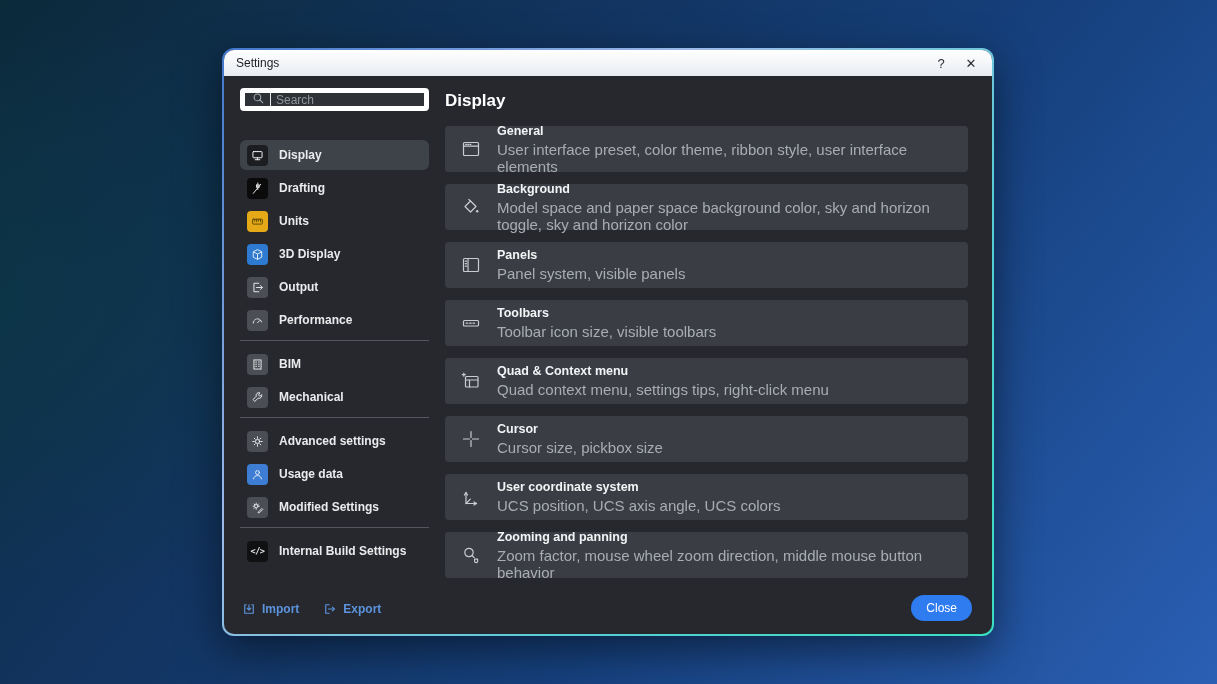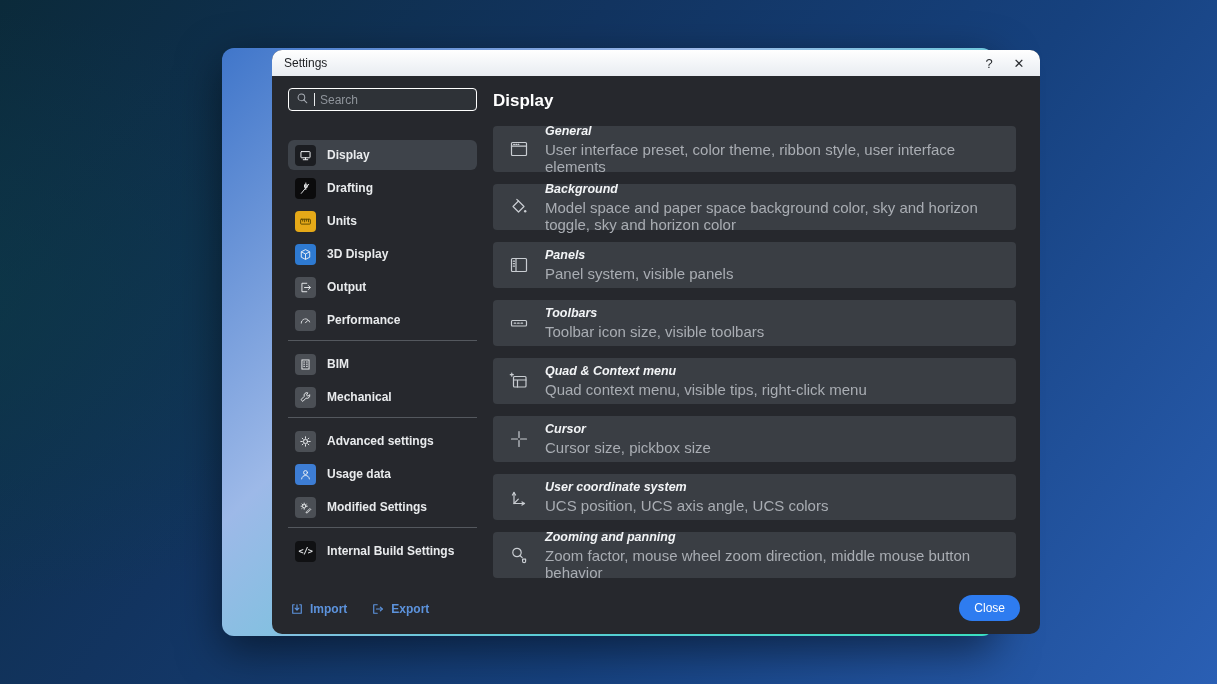--- a/index.html
+++ b/index.html
@@ -13,38 +13,38 @@
   }
 
   .dialog-frame {
     position:absolute; left:222px; top:48px; width:772px; height:588px;
     border-radius:12px; padding:2px;
     background:linear-gradient(135deg,#4076ca 0%,#9db9e8 35%,#58cdd4 68%,#3adfc0 100%);
     box-shadow:0 14px 44px rgba(0,0,0,.5);
   }
   .dialog {
     position:relative; width:100%; height:100%; border-radius:10px; overflow:hidden;
-    background:#26282d; display:flex; flex-direction:column;margin-left:48px;
+    background:#26282d; display:flex; flex-direction:column;
   }
 
   .titlebar {
     flex:0 0 26px; background:linear-gradient(#ffffff,#e8ecf1);
     display:flex; align-items:center; padding:0 6px 0 12px;
   }
   .title { font-size:12px; color:#1c1e21; }
   .tb-btns { margin-left:auto; display:flex; }
   .tb-btn { width:30px; height:22px; display:flex; align-items:center; justify-content:center;
     color:#2a2d31; font-size:13px; cursor:default; border:none; background:transparent; font-family:inherit; }
 
   .dlg-body { flex:1; display:flex; min-height:0; }
 
   
   .sidebar { width:221px; flex:0 0 221px; padding:12px 16px 15px; display:flex; flex-direction:column; }
   .search {
-    height:23px; border:1px solid #ffffff; border-radius:4px; background:#2e3237;
+    height:23px; border:5px solid #ffffff; border-radius:4px; background:#2e3237;
     display:flex; align-items:center; padding:0 7px; gap:5px; flex:0 0 23px;
   }
   .search svg { flex:0 0 auto; }
   .caret { width:1px; height:13px; background:#e8eaec; flex:0 0 1px; }
   .search input { background:transparent; border:none; outline:none; color:#d7dade; font-size:12px; width:100%; padding:0; font-family:inherit; }
   .search input::placeholder { color:#8f949b; }
 
   .nav { margin-top:29px; }
   .nav-item { display:flex; align-items:center; gap:11px; height:30px; padding:0 7px; border-radius:6px; margin-bottom:3px; cursor:default; }
   .nav-item.sel { background:#3e434a; }
@@ -58,21 +58,21 @@
   .link { display:flex; gap:6px; align-items:flex-start; color:#5c93dd; font-size:12px; font-weight:700; cursor:pointer; }
 
   
   .main { flex:1; padding:12px 24px 0 0; min-width:0; }
   .main-title { color:#ffffff; font-size:17px; font-weight:700; margin:3px 0 15px; }
   .card {
     background:#3a3e44; border-radius:4px; height:46px; margin-bottom:12px;
     display:flex; align-items:center; padding:0 15px; gap:15px; cursor:pointer;
   }
   .cicon { width:22px; flex:0 0 22px; color:#c9cdd2; display:flex; justify-content:center; }
-  .ctitle { color:#f2f4f6; font-size:12.5px; font-weight:700; margin-bottom:3px;font-style:italic; }
+  .ctitle { color:#f2f4f6; font-size:12.5px; font-weight:700; margin-bottom:3px; }
   .csub { color:#a9adb3; font-size:15px; }
 
   .close-btn {
     position:absolute; right:20px; bottom:13px;
     color:#ffffff; font-size:12px; font-weight:400; border:none; border-radius:13px;
     padding:6px 15px; cursor:pointer; font-family:inherit;
   }
 </style>
 </head>
 <body>
@@ -317,21 +317,21 @@
         <div class="card">
           <span class="cicon">
             <svg width="20" height="20" viewBox="0 0 20 20" fill="none" stroke="currentColor" stroke-width="1.2" stroke-linecap="round">
               <rect x="4.5" y="5.5" width="12.5" height="10.5" rx="1"></rect>
                 <path d="M4.5 9h12.5M8.5 9v7"></path>
                 <path d="M2.8 2.2v3M1.3 3.7h3"></path>
             </svg>
           </span>
           <div class="ctext">
             <div class="ctitle">Quad &amp; Context menu</div>
-            <div class="csub">Quad context menu, visible tips, right-click menu</div>
+            <div class="csub">Quad context menu, settings tips, right-click menu</div>
           </div>
         </div>
 
         <div class="card">
           <span class="cicon">
             <svg width="20" height="20" viewBox="0 0 20 20" fill="none" stroke="currentColor" stroke-width="1.2" stroke-linecap="round">
               <path d="M10 2.5v6M10 11.5v6M2.5 10h6M11.5 10h6"></path>
             </svg>
           </span>
           <div class="ctext">

